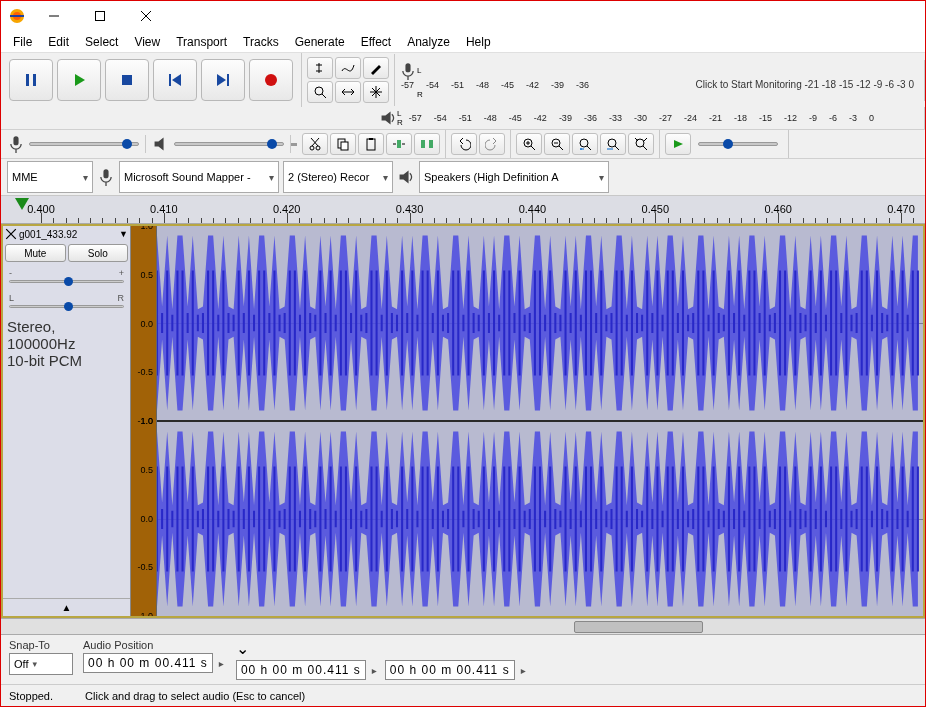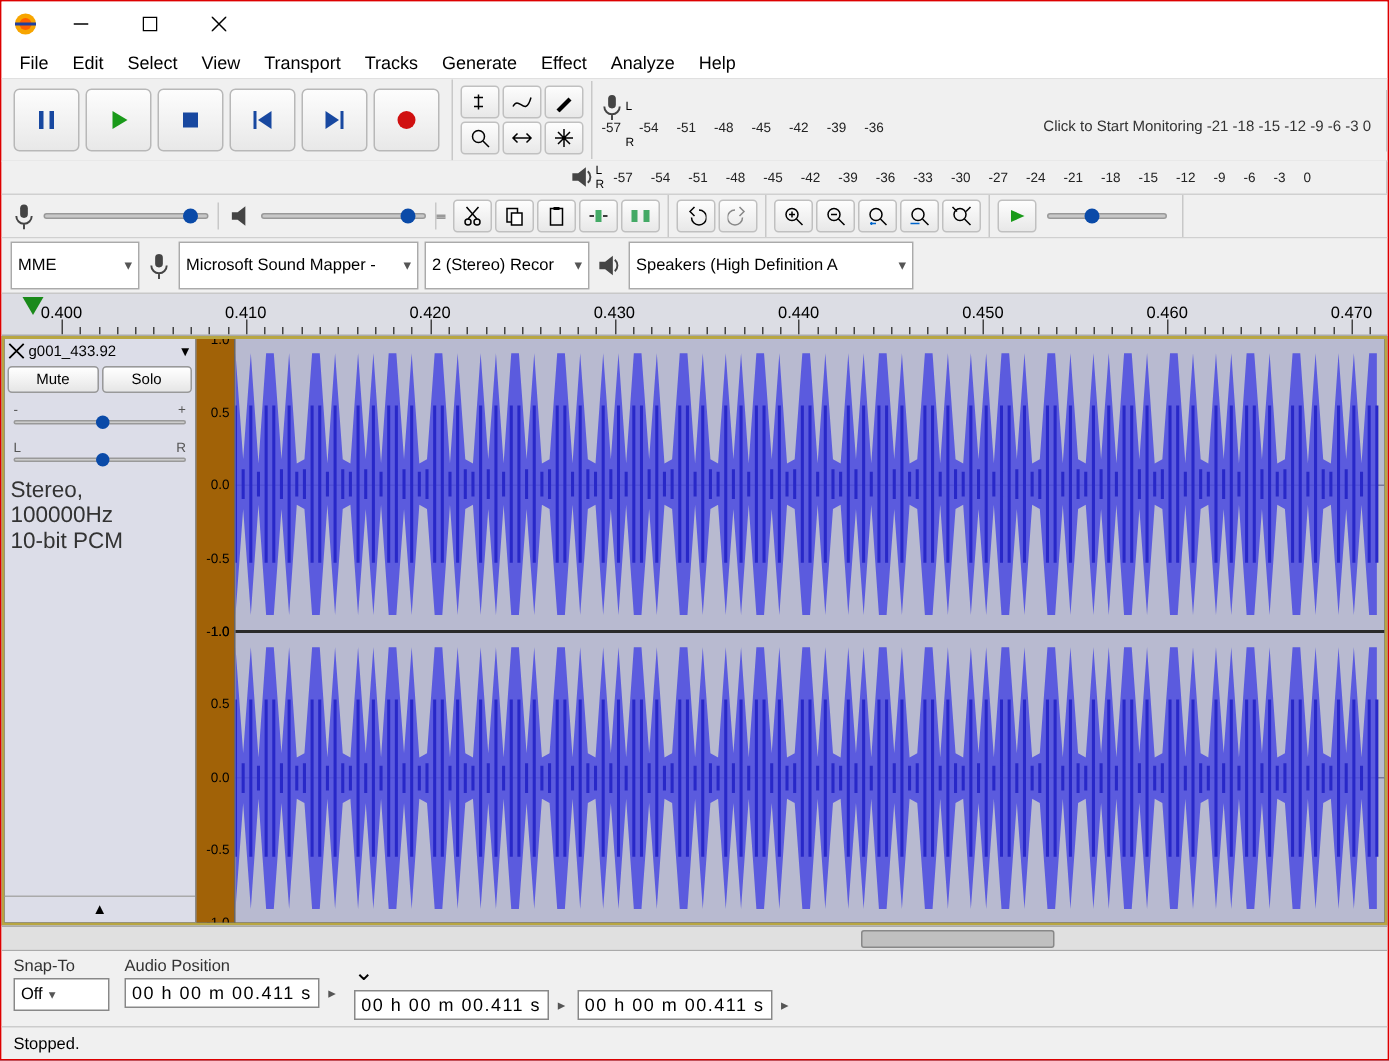--- a/index.html
+++ b/index.html
@@ -590,13 +590,14 @@
             </div>
           <span class="chev">▸</span>
         </div>
       </div>
     </div>
   </div>
 </div>
 
 <div class="statusbar">
   <span>Stopped.</span>
+  <span>Click and drag to select audio (Esc to cancel)</span>
 </div>
 
 </body></html>

